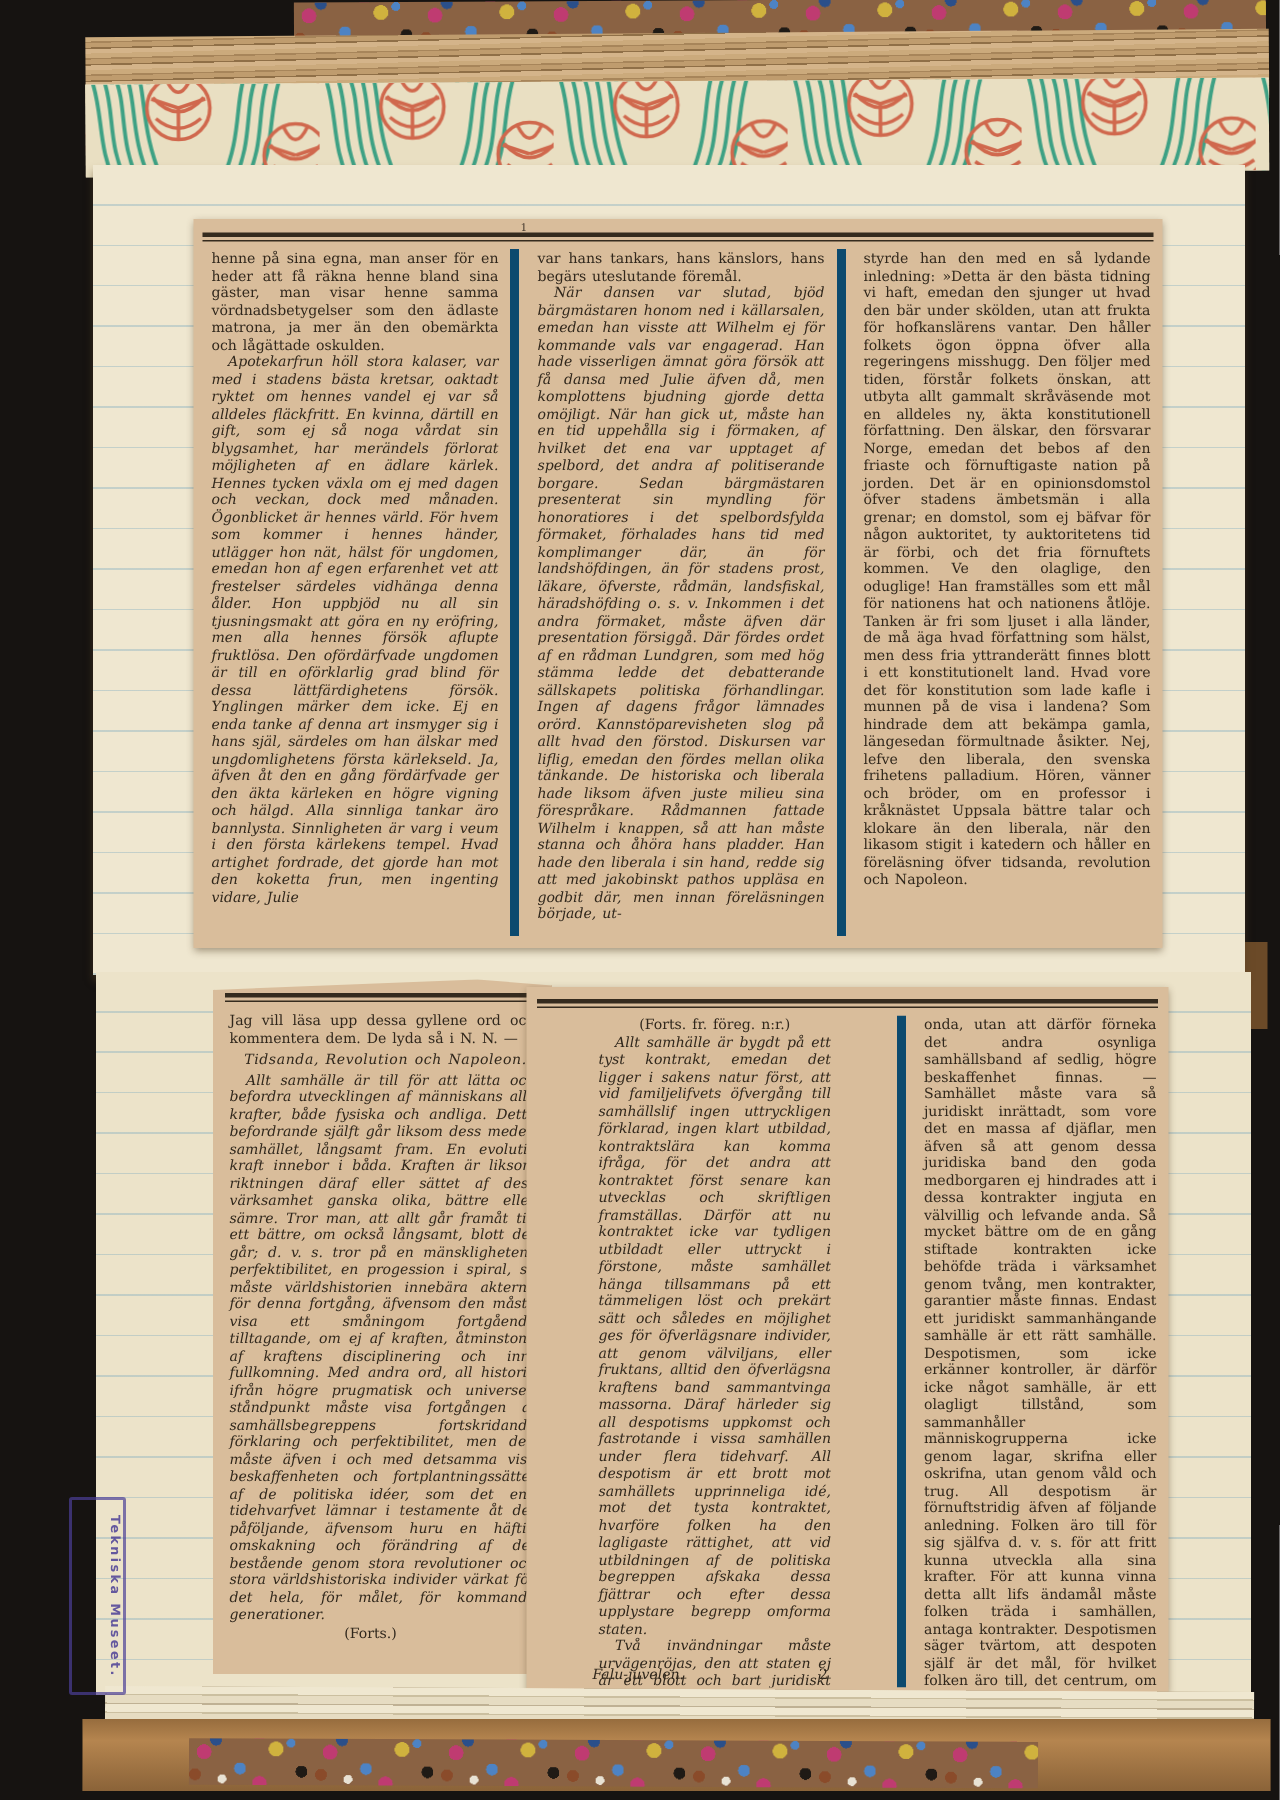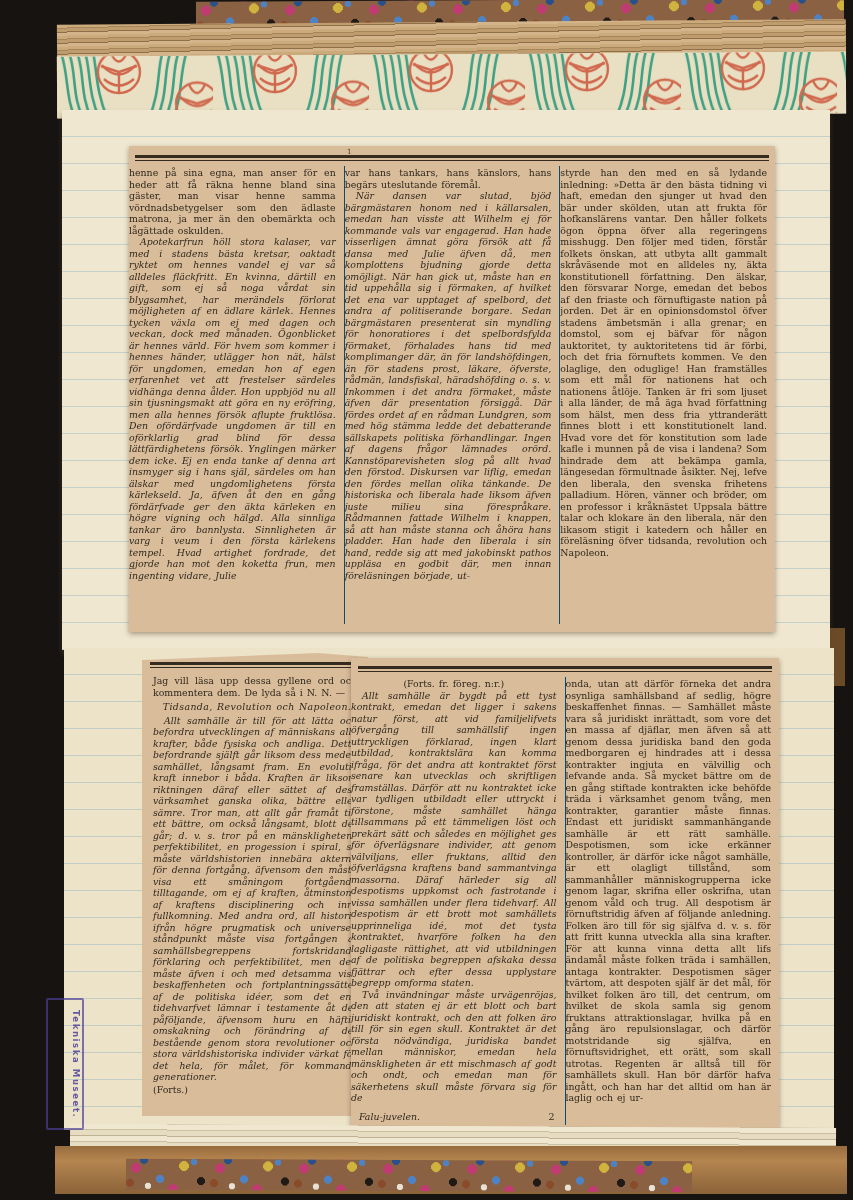--- a/index.html
+++ b/index.html
@@ -48,41 +48,41 @@
     box-shadow:0 4px 5px rgba(90,70,40,.5);}
   .page-bottom{position:absolute;left:64px;top:648px;width:770px;height:482px;background-color:#ece3c9;}
 
   
   .clip{position:absolute;background:#d9bd9b;color:#30271c;
     box-shadow:0 2px 5px rgba(70,50,25,.45);
     font-size:9.4px;line-height:11.5px;text-align:justify;word-spacing:1px;}
   .clip p{margin:0;}
   .clip .ind{text-indent:11px;font-style:italic;}
   .clip .cont{text-indent:0;}
-  .clip .right{text-align:left;padding-right:16px;text-indent:0;margin-top:1px;}
+  .clip .right{text-align:center;padding-right:16px;text-indent:0;margin-top:1px;}
   .clip .center{text-align:center;text-indent:0;}
   .double-rule{border-top:3px solid #352b1e;border-bottom:1px solid #352b1e;height:2px;}
 
   .clip-top{left:129px;top:146px;width:646px;height:486px;}
   .clip-top .double-rule{margin:9px 6px 5px 6px;}
   .page-marker{position:absolute;top:1px;left:218px;font-size:7px;color:#40352a;}
   .cols{display:flex;height:458px;overflow:hidden;}
-  .col{flex:1 1 0;padding:1px 8px 0 0;overflow:hidden;}
-  .col + .col{border-left:1px solid #0c4a6e;}
+  .col{flex:1 1 0;padding:1px 8px 0 12px;overflow:hidden;}
+  .col + .col{border-left:6px solid #0c4a6e;}
 
   .clip-bl{left:142px;top:652px;width:226px;height:464px;overflow:hidden;
     clip-path:polygon(0 8px,78% 1px,100% 5px,100% 100%,0 100%);}
   .clip-bl .double-rule{margin:10px 8px 6px 8px;}
   .clip-bl .body{padding:1px 11px;}
   .head-italic{font-style:italic;text-align:center;text-indent:4px;margin:3px 0 2px 0 !important;letter-spacing:.4px;}
 
   .clip-br{left:351px;top:658px;width:428px;height:470px;}
   .clip-br .double-rule{margin:8px 7px 5px 7px;}
   .clip-br .cols{height:448px;}
-  .clip-br .col{position:relative;padding-bottom:16px;}
+  .clip-br .col{position:relative;padding-bottom:16px;margin-left:36px;}
   .clip-footer{position:absolute;left:8px;right:10px;bottom:3px;display:flex;
     justify-content:space-between;align-items:flex-start;background:inherit;}
   .journal-title{font-style:italic;}
   .page-number{font-size:9.5px;}
 
   
   .stamp{position:absolute;left:46px;top:998px;width:34px;height:128px;
     border:2px solid rgba(76,63,151,.7);border-radius:2px;z-index:5;
     display:flex;align-items:center;justify-content:flex-end;}
   .stamp-text{writing-mode:vertical-rl;font-family:"DejaVu Sans","Liberation Sans",sans-serif;

